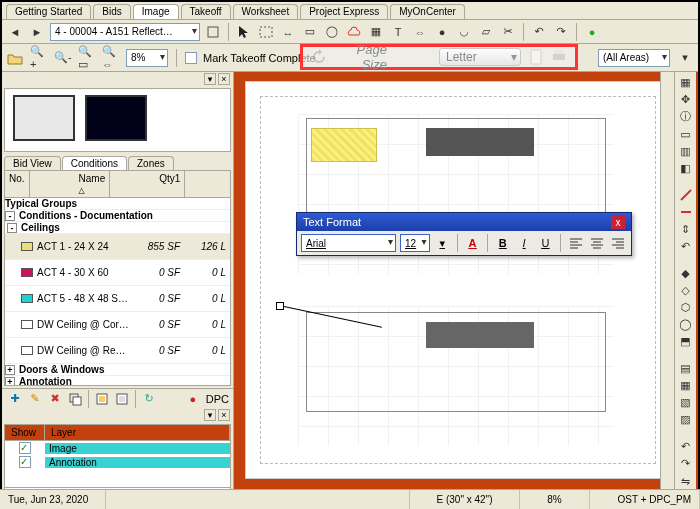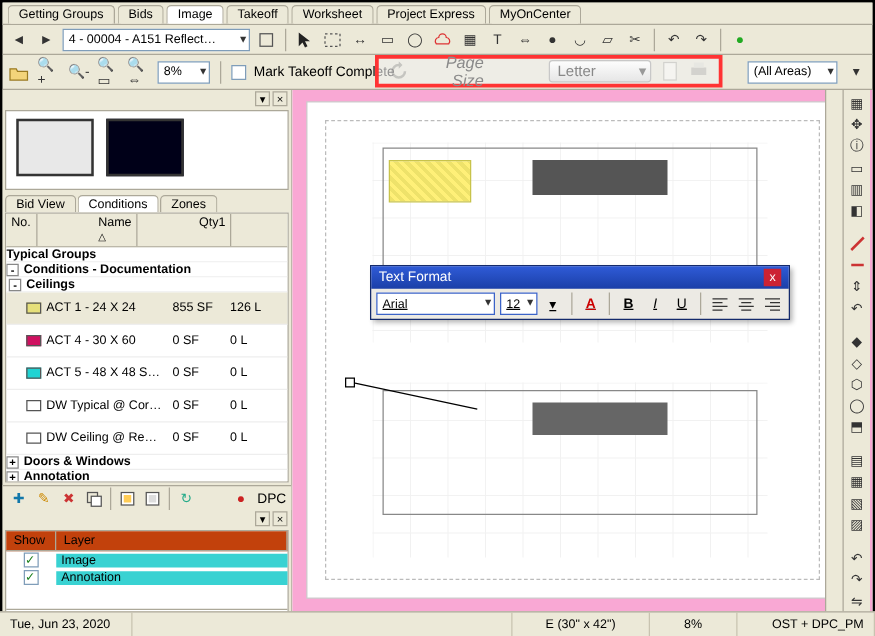--- a/index.html
+++ b/index.html
@@ -46,35 +46,35 @@
   
   .ghead { display:flex; background:#ece9d8; border-bottom:1px solid #aca899; font-size:10px;gap:45px;}
   .ghead .gc { padding:2px 4px; border-right:1px solid #aca899;}
   .gc.no { width:28px;} .gc.nm{ flex:1;} .gc.q1{width:46px;} .gc.q2{width:46px;}
   .grow { display:flex; align-items:center; font-size:10px; border-bottom:1px solid #eee; height:26px; padding-left:0;}
   .grow .sw { width:12px; height:9px; border:1px solid #555; margin-right:4px;}
   .grow.group { font-weight:bold; background:#fff;}
   .grow.sel { background:#ece9d8;}
   .tree-pm { width:10px; height:10px; border:1px solid #888; display:inline-flex; align-items:center; justify-content:center; font-size:9px; margin-right:4px; line-height:8px;}
   .cell-nm { flex:1; overflow:hidden; white-space:nowrap; text-overflow:ellipsis;}
-  .cell-q1,.cell-q2 { width:46px; text-align:left; padding-right:4px;}
+  .cell-q1,.cell-q2 { width:46px; text-align:right; padding-right:4px;font-style:italic;}
   
   .ltbar { height:20px; display:flex; align-items:center; gap:2px; padding:0 4px; border-top:1px solid #aca899; background:#ece9d8;}
   .ltbar .btn { width:18px; height:16px;}
   .dpc { margin-left:auto; display:flex; align-items:center; gap:4px;}
   
   .layerpanel { border:1px solid #aca899; margin:2px; background:#fff;}
   .layerhead { display:flex; background:#c2410c; border-bottom:1px solid #aca899; font-size:10px;}
   .layerhead div { padding:2px 6px; border-right:1px solid #aca899;}
   .lrow { display:flex; align-items:center; font-size:10px; height:14px;}
   .lrow .chkc { width:40px; display:flex; justify-content:center;}
   .lrow .lname { flex:1; background:#39d2d2; padding-left:4px;}
   .layertb { height:18px; display:flex; align-items:center; gap:2px; padding:0 4px; border-top:1px solid #aca899;}
   
-  .canvas-wrap { flex:1; position:relative; overflow:hidden; background:#f9a8d4;}
+  .canvas-wrap { flex:1; position:relative; overflow:hidden; background:#c2410c;}
   .paper { position:absolute; left:12px; top:10px; right:28px; bottom:30px; background:#fff; box-shadow:0 0 0 1px #ccc;}
   .paper::after{content:""; position:absolute; inset:14px; border:1px dashed #bbb;}
   .plan1, .plan2 { position:absolute; border:1px solid #888;}
   .plan1 { left:60px; top:36px; width:300px; height:110px;}
   .plan2 { left:60px; top:230px; width:300px; height:100px;}
   .highlight-y { position:absolute; left:65px; top:46px; width:66px; height:34px; background:repeating-linear-gradient(45deg,#eee26a,#eee26a 3px,#fff078 3px,#fff078 6px); border:1px solid #c8c34a;}
   .gridlines { position:absolute; left:52px; top:32px; width:316px; height:160px; background-image:linear-gradient(#ddd 1px,transparent 1px),linear-gradient(90deg,#ddd 1px,transparent 1px); background-size:30px 30px; opacity:.4;}
   .gridlines2 { position:absolute; left:52px; top:224px; width:316px; height:140px; background-image:linear-gradient(#ddd 1px,transparent 1px),linear-gradient(90deg,#ddd 1px,transparent 1px); background-size:30px 30px; opacity:.4;}
   .dark1 { position:absolute; left:180px; top:46px; width:108px; height:28px; background:#555;}
   .dark2 { position:absolute; left:180px; top:240px; width:108px; height:26px; background:#666;}
@@ -102,21 +102,21 @@
   .status { position:absolute; left:0; right:0; bottom:0; height:20px; background:#ece9d8; border-top:1px solid #aca899; display:flex; align-items:center; font-size:10px;}
   .status .sseg { padding:0 8px; border-right:1px solid #c8c3b0; height:100%; display:flex; align-items:center;}
   .status .sseg.wide { flex:1; }
   .checked::after{content:"✓"; color:#1a7f1a; font-size:10px; position:relative; top:-1px;}
   svg { display:block; }
 </style>
 </head>
 <body>
 
 <div class="tabs-top">
-  <div class="tab">Getting Groups</div>
+  <div class="tab">Getting Started</div>
   <div class="tab">Bids</div>
   <div class="tab active">Image</div>
   <div class="tab">Takeoff</div>
   <div class="tab">Worksheet</div>
   <div class="tab">Project Express</div>
   <div class="tab">MyOnCenter</div>
 </div>
 
 <div class="tbar">
   <span class="btn">◄</span>
@@ -258,21 +258,21 @@
           <div class="grow">
             <span style="width:16px"></span>
             <span class="sw" style="background:#1fd3d3"></span>
             <span class="cell-nm">ACT 5 - 48 X 48 S…</span>
             <span class="cell-q1">0 SF</span>
             <span class="cell-q2">0 L</span>
           </div>
           <div class="grow">
             <span style="width:16px"></span>
             <span class="sw" style="background:#ffffff"></span>
-            <span class="cell-nm">DW Typical @ Cor…</span>
+            <span class="cell-nm">DW Ceiling @ Cor…</span>
             <span class="cell-q1">0 SF</span>
             <span class="cell-q2">0 L</span>
           </div>
           <div class="grow">
             <span style="width:16px"></span>
             <span class="sw" style="background:#ffffff"></span>
             <span class="cell-nm">DW Ceiling @ Re…</span>
             <span class="cell-q1">0 SF</span>
             <span class="cell-q2">0 L</span>
           </div>

